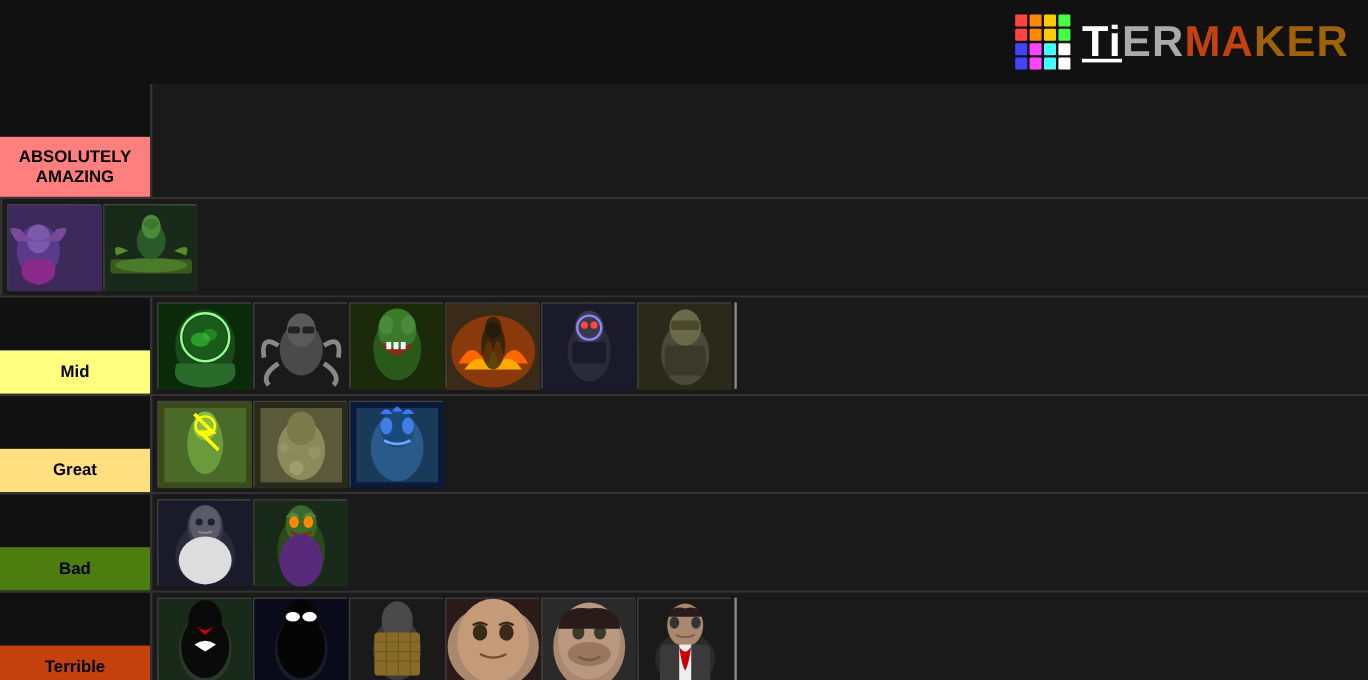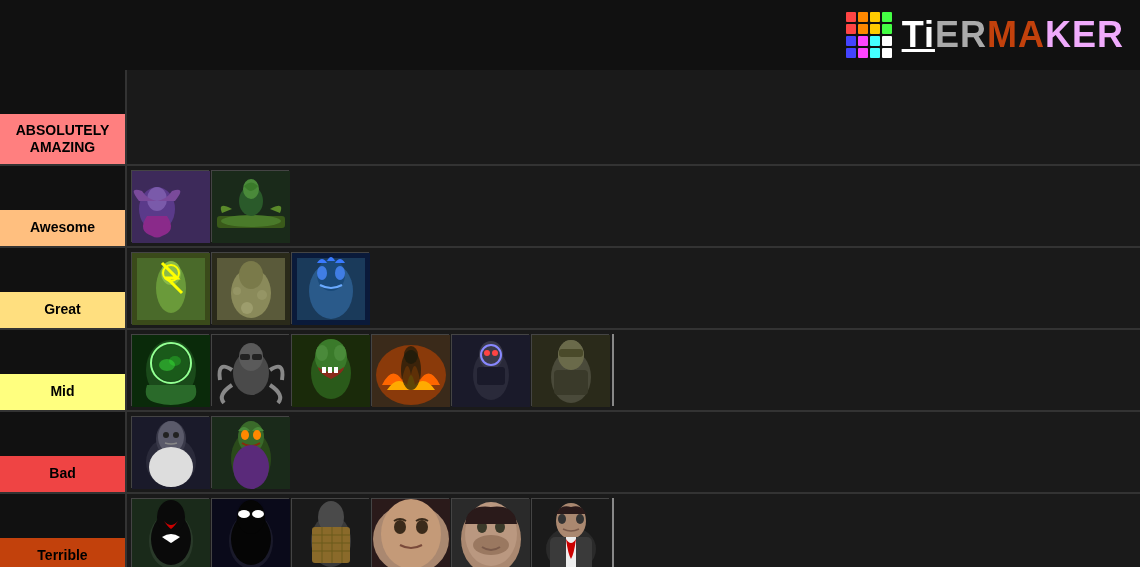--- a/index.html
+++ b/index.html
@@ -89,21 +89,21 @@
       font-family: Arial, sans-serif;
     }
 
     .logo-text span.ti { color: white; text-decoration: underline; }
 
     
     .tier-absolutely { background-color: #ff7f7f; }
     .tier-awesome { background-color: #ffbf7f; }
     .tier-great { background-color: #ffdf7f; }
     .tier-mid { background-color: #ffff7f; }
-    .tier-bad { background-color: #ef4444; }
+    .tier-bad { background-color: #4d7c0f; }
     .tier-terrible { background-color: #c2410c; }
     .tier-dumpster { background-color: #7fffff; }
 
     
     .img-block {
       width: 78px;
       height: 72px;
       display: inline-block;
       border: 1px solid #444;
     }
@@ -167,36 +167,35 @@
       <div class="logo-cell" style="background:#ff44ff;"></div>
       <div class="logo-cell" style="background:#44ffff;"></div>
       <div class="logo-cell" style="background:#ffffff;"></div>
 
       <div class="logo-cell" style="background:#4444ff;"></div>
       <div class="logo-cell" style="background:#ff44ff;"></div>
       <div class="logo-cell" style="background:#44ffff;"></div>
       <div class="logo-cell" style="background:#ffffff;"></div>
     </div>
     <div class="logo-text">
-      <span class="ti">Ti</span><span style="color:#aaa;">ER</span><span style="color:#c2410c;">MA</span><span style="color:#f0abfc;">KER</span>
+      <span class="ti">Ti</span><span style="color:#aaa;">ER</span><span style="color:#c2410c;">MA</span><span style="color:#a16207;">KER</span>
     </div>
   </div>
 </div>
 
 <div class="tier-list">
 
   <div class="tier-row">
     <div class="tier-label tier-absolutely">ABSOLUTELY AMAZING</div>
     <div class="tier-content">
       
     </div>
   </div>
 
   <div class="tier-row">
-    <div class="tier-label tier-awesome">Awesome</div>
     <div class="tier-content">
       <div class="img-block img-awesome-1">
         
         <svg width="78" height="72" viewBox="0 0 78 72">
           <rect width="78" height="72" fill="#3d2a5a"></rect>
           <ellipse cx="25" cy="38" rx="18" ry="22" fill="#5a3a8a"></ellipse>
           <ellipse cx="25" cy="28" rx="10" ry="12" fill="#7a5aaa"></ellipse>
 
           <path d="M7 30 Q-5 15 10 20 Q15 28 25 30Z" fill="#7a4a9a"></path>
           <path d="M43 30 Q55 15 40 20 Q35 28 25 30Z" fill="#7a4a9a"></path>
@@ -212,68 +211,20 @@
 
           <ellipse cx="39" cy="50" rx="30" ry="6" fill="#4a7a2a"></ellipse>
 
           <ellipse cx="39" cy="30" rx="12" ry="15" fill="#2a5a2a"></ellipse>
           <ellipse cx="39" cy="18" rx="8" ry="10" fill="#4a8a3a"></ellipse>
 
           <path d="M32 15 Q39 8 46 15 Q42 20 39 20 Q36 20 32 15Z" fill="#3a7a2a"></path>
 
           <path d="M10 42 Q5 30 20 38Z" fill="#5a8a2a"></path>
           <path d="M68 42 Q73 30 58 38Z" fill="#5a8a2a"></path>
-        </svg>
-      </div>
-    </div>
-  </div>
-
-  <div class="tier-row">
-    <div class="tier-label tier-great">Great</div>
-    <div class="tier-content">
-      <div class="img-block img-great-1">
-        <svg width="78" height="72" viewBox="0 0 78 72">
-          <rect width="78" height="72" fill="#3a4a1a"></rect>
-
-          <rect x="5" y="5" width="68" height="62" fill="#4a6a2a"></rect>
-          <ellipse cx="39" cy="35" rx="15" ry="25" fill="#6a9a3a"></ellipse>
-          <ellipse cx="39" cy="20" rx="10" ry="12" fill="#8aba4a"></ellipse>
-
-          <path d="M30 10 L45 25 L35 25 L50 40" stroke="#ffff00" stroke-width="3" fill="none"></path>
-          <circle cx="39" cy="20" r="8" fill="none" stroke="#ffff00" stroke-width="2"></circle>
-        </svg>
-      </div>
-      <div class="img-block img-great-2">
-        <svg width="78" height="72" viewBox="0 0 78 72">
-          <rect width="78" height="72" fill="#2a2a1a"></rect>
-
-          <rect x="5" y="5" width="68" height="62" fill="#5a5a3a"></rect>
-          <ellipse cx="39" cy="40" rx="20" ry="25" fill="#8a8a5a"></ellipse>
-          <ellipse cx="39" cy="22" rx="12" ry="14" fill="#7a7a4a"></ellipse>
-
-          <circle cx="25" cy="38" r="4" fill="#9a9a6a" opacity="0.7"></circle>
-          <circle cx="50" cy="42" r="5" fill="#9a9a6a" opacity="0.7"></circle>
-          <circle cx="35" cy="55" r="6" fill="#aaaa7a" opacity="0.6"></circle>
-        </svg>
-      </div>
-      <div class="img-block img-great-3">
-        <svg width="78" height="72" viewBox="0 0 78 72">
-          <rect width="78" height="72" fill="#0a1a3a"></rect>
-
-          <rect x="5" y="5" width="68" height="62" fill="#1a3a5a"></rect>
-          <ellipse cx="39" cy="38" rx="22" ry="28" fill="#2a5a8a"></ellipse>
-          <ellipse cx="39" cy="22" rx="14" ry="16" fill="#1a4a7a"></ellipse>
-
-          <ellipse cx="30" cy="20" rx="5" ry="7" fill="#4a8aff" opacity="0.8"></ellipse>
-          <ellipse cx="48" cy="20" rx="5" ry="7" fill="#4a8aff" opacity="0.8"></ellipse>
-          <path d="M28 32 Q39 38 50 32" stroke="#6aaaff" stroke-width="2" fill="none"></path>
-
-          <path d="M25 10 Q30 2 35 10" fill="#3a7aff"></path>
-          <path d="M35 8 Q39 0 43 8" fill="#3a7aff"></path>
-          <path d="M43 10 Q48 2 53 10" fill="#3a7aff"></path>
         </svg>
       </div>
     </div>
   </div>
 
   <div class="tier-row">
     <div class="tier-label tier-mid">Mid</div>
     <div class="tier-content">
       <div class="img-block img-mid-1">
         <svg width="78" height="72" viewBox="0 0 78 72">
@@ -357,20 +308,68 @@
           <ellipse cx="39" cy="42" rx="20" ry="26" fill="#4a4a3a"></ellipse>
           <ellipse cx="39" cy="20" rx="13" ry="15" fill="#5a5a4a"></ellipse>
 
           <rect x="22" y="35" width="34" height="25" rx="4" fill="#3a3a2a"></rect>
 
           <ellipse cx="39" cy="20" rx="13" ry="15" fill="#6a6a4a"></ellipse>
           <rect x="27" y="14" width="24" height="8" rx="3" fill="#4a4a2a"></rect>
         </svg>
       </div>
       <div class="divider-line"></div>
+    </div>
+  </div>
+
+  <div class="tier-row">
+    <div class="tier-label tier-great">Great</div>
+    <div class="tier-content">
+      <div class="img-block img-great-1">
+        <svg width="78" height="72" viewBox="0 0 78 72">
+          <rect width="78" height="72" fill="#3a4a1a"></rect>
+
+          <rect x="5" y="5" width="68" height="62" fill="#4a6a2a"></rect>
+          <ellipse cx="39" cy="35" rx="15" ry="25" fill="#6a9a3a"></ellipse>
+          <ellipse cx="39" cy="20" rx="10" ry="12" fill="#8aba4a"></ellipse>
+
+          <path d="M30 10 L45 25 L35 25 L50 40" stroke="#ffff00" stroke-width="3" fill="none"></path>
+          <circle cx="39" cy="20" r="8" fill="none" stroke="#ffff00" stroke-width="2"></circle>
+        </svg>
+      </div>
+      <div class="img-block img-great-2">
+        <svg width="78" height="72" viewBox="0 0 78 72">
+          <rect width="78" height="72" fill="#2a2a1a"></rect>
+
+          <rect x="5" y="5" width="68" height="62" fill="#5a5a3a"></rect>
+          <ellipse cx="39" cy="40" rx="20" ry="25" fill="#8a8a5a"></ellipse>
+          <ellipse cx="39" cy="22" rx="12" ry="14" fill="#7a7a4a"></ellipse>
+
+          <circle cx="25" cy="38" r="4" fill="#9a9a6a" opacity="0.7"></circle>
+          <circle cx="50" cy="42" r="5" fill="#9a9a6a" opacity="0.7"></circle>
+          <circle cx="35" cy="55" r="6" fill="#aaaa7a" opacity="0.6"></circle>
+        </svg>
+      </div>
+      <div class="img-block img-great-3">
+        <svg width="78" height="72" viewBox="0 0 78 72">
+          <rect width="78" height="72" fill="#0a1a3a"></rect>
+
+          <rect x="5" y="5" width="68" height="62" fill="#1a3a5a"></rect>
+          <ellipse cx="39" cy="38" rx="22" ry="28" fill="#2a5a8a"></ellipse>
+          <ellipse cx="39" cy="22" rx="14" ry="16" fill="#1a4a7a"></ellipse>
+
+          <ellipse cx="30" cy="20" rx="5" ry="7" fill="#4a8aff" opacity="0.8"></ellipse>
+          <ellipse cx="48" cy="20" rx="5" ry="7" fill="#4a8aff" opacity="0.8"></ellipse>
+          <path d="M28 32 Q39 38 50 32" stroke="#6aaaff" stroke-width="2" fill="none"></path>
+
+          <path d="M25 10 Q30 2 35 10" fill="#3a7aff"></path>
+          <path d="M35 8 Q39 0 43 8" fill="#3a7aff"></path>
+          <path d="M43 10 Q48 2 53 10" fill="#3a7aff"></path>
+        </svg>
+      </div>
     </div>
   </div>
 
   <div class="tier-row">
     <div class="tier-label tier-bad">Bad</div>
     <div class="tier-content">
       <div class="img-block img-bad-1">
         <svg width="78" height="72" viewBox="0 0 78 72">
           <rect width="78" height="72" fill="#1a1a2a"></rect>
 

